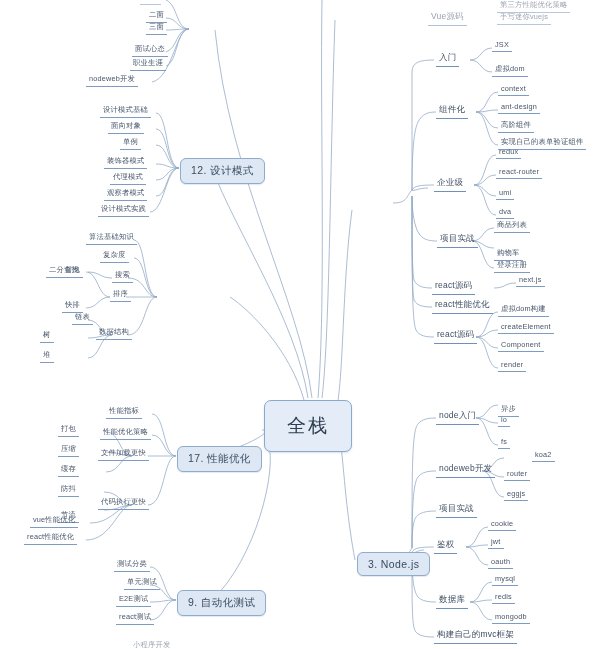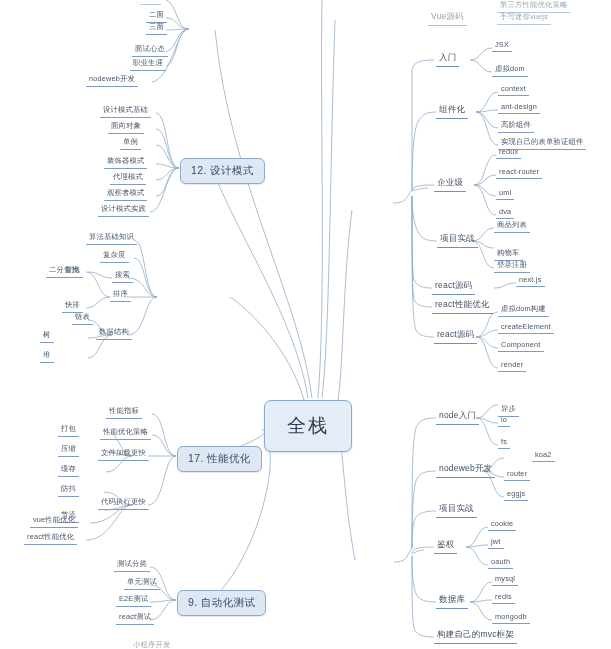--- a/index.html
+++ b/index.html
@@ -127,20 +127,21 @@
   <div class="node leaf sm" style="left:516px;top:275px;">next.js</div>
 
   <div class="node leaf l2" style="left:432px;top:299px;">react性能优化</div>
 
   <div class="node leaf l2" style="left:434px;top:329px;">react源码</div>
   <div class="node leaf sm" style="left:498px;top:304px;">虚拟dom构建</div>
   <div class="node leaf sm" style="left:498px;top:322px;">createElement</div>
   <div class="node leaf sm" style="left:498px;top:340px;">Component</div>
   <div class="node leaf sm" style="left:498px;top:360px;">render</div>
 
+  <div class="node branch" style="left:357px;top:552px;">3. Node.js</div>
 
   <div class="node leaf l2" style="left:436px;top:410px;">node入门</div>
   <div class="node leaf sm" style="left:498px;top:404px;text-align:right;">异步</div>
   <div class="node leaf sm" style="left:498px;top:415px;">io</div>
   <div class="node leaf sm" style="left:498px;top:437px;">fs</div>
 
   <div class="node leaf l2" style="left:436px;top:463px;">nodeweb开发</div>
   <div class="node leaf sm" style="left:504px;top:450px;margin-left:28px;">koa2</div>
   <div class="node leaf sm" style="left:504px;top:469px;">router</div>
   <div class="node leaf sm" style="left:504px;top:489px;">eggjs</div>

